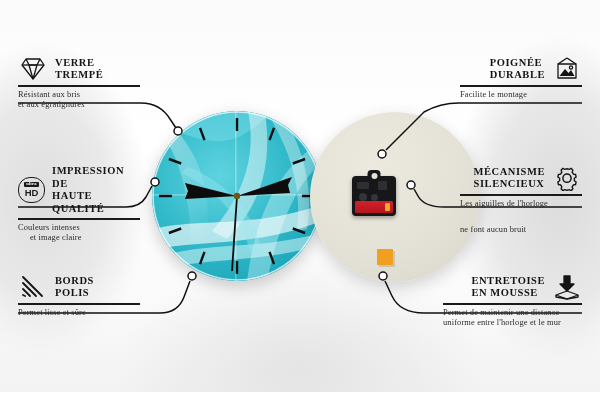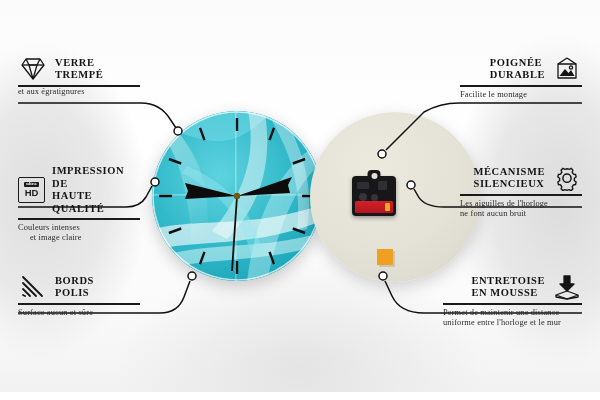--- a/index.html
+++ b/index.html
@@ -29,21 +29,21 @@
   .f-title.r{text-align:left;}
   .rule{height:1.6px;background:#1a1a1a;margin-top:3px;}
   .f-desc{
     font-size:8.4px;line-height:10.6px;color:#2a2a2a;margin-top:3px;
     letter-spacing:.15px;
   }
   .f-desc.r{text-align:left;}
   .ico{flex:0 0 auto;display:block;}
 
   .hd-badge{
-    width:25px;height:24px;border:1.6px solid #1a1a1a;border-radius:2px;
+    width:25px;height:24px;border:1.6px solid #1a1a1a;border-radius:12px;
     display:flex;flex-direction:column;align-items:center;justify-content:center;
     line-height:1;
   }
   .hd-badge .u{font-size:4.6px;font-weight:bold;letter-spacing:.2px;color:#1a1a1a;
     background:#1a1a1a;color:#fff;padding:0 2px;border-radius:1px;}
   .hd-badge .h{font-size:9.5px;font-weight:bold;color:#1a1a1a;margin-top:1px;
     font-family:"Liberation Sans",sans-serif;}
 
   
   .clock-front{
@@ -192,20 +192,21 @@
             <path d="M22,3 L19,9 L15,23"></path>
           <path d="M11,9 L19,9"></path>
         </g>
       </svg>
       <div>
         <div class="f-title">VERRE</div>
         <div class="f-title">TREMPÉ</div>
       </div>
     </div>
     <div class="rule" style="width:122px;"></div>
+    <div class="f-desc">Résistant aux bris</div>
     <div class="f-desc" style="margin-top:0;">et aux égratignures</div>
   </div>
 
   <div class="feature" style="left:18px;top:165px;width:122px;">
     <div class="f-head">
       <div class="hd-badge ico">
         <span class="u">ultra</span>
         <span class="h">HD</span>
       </div>
       <div>
@@ -227,21 +228,21 @@
           <line x1="5" y1="15" x2="12" y2="22"></line>
           <line x1="5" y1="21" x2="7" y2="22"></line>
         </g>
       </svg>
       <div>
         <div class="f-title">BORDS</div>
         <div class="f-title">POLIS</div>
       </div>
     </div>
     <div class="rule" style="width:122px;"></div>
-    <div class="f-desc">Surface aucun et sûre</div>
+    <div class="f-desc">Permet lisse et sûre</div>
   </div>
 
   <div class="feature" style="left:460px;top:56px;width:122px;">
     <div class="f-head right">
       <svg class="ico" width="30" height="26" viewBox="0 0 30 26">
         <g fill="none" stroke="#141414" stroke-width="1.3" stroke-linejoin="round">
           <path d="M6,8 L24,8 L24,22 L6,22 Z"></path>
           <path d="M15,2 L6,8"></path>
             <path d="M15,2 L24,8"></path>
           <path d="M7.5,20 L13,13 L16.5,17 L19,14 L22.5,20 Z" fill="#141414" stroke="none"></path>
@@ -265,21 +266,21 @@
           <circle cx="15" cy="13.2" r="4.1"></circle>
         </g>
       </svg>
       <div>
         <div class="f-title r">MÉCANISME</div>
         <div class="f-title r">SILENCIEUX</div>
       </div>
     </div>
     <div class="rule" style="width:122px;"></div>
     <div class="f-desc r">Les aiguilles de l'horloge</div>
-    <div class="f-desc r" style="margin-top:0;">ne font aucun bruit</div>
+    <div class="f-desc r" style="margin-top:16px;">ne font aucun bruit</div>
   </div>
 
   <div class="feature" style="left:443px;top:274px;width:139px;">
     <div class="f-head right">
       <svg class="ico" width="30" height="26" viewBox="0 0 30 26">
         <g fill="none" stroke="#141414" stroke-width="1.3" stroke-linejoin="round">
           <path d="M12,2 L18,2 L18,10 L22,10 L15,17 L8,10 L12,10 Z" fill="#141414"></path>
           <path d="M15,17 L26,21 L15,25 L4,21 Z"></path>
           <path d="M4,21 L4,23 L15,25"></path>
             <path d="M26,21 L26,23 L15,25"></path>

